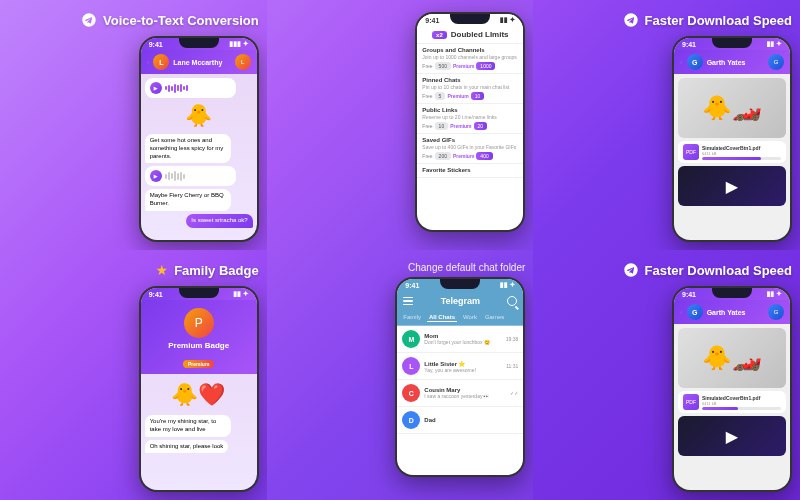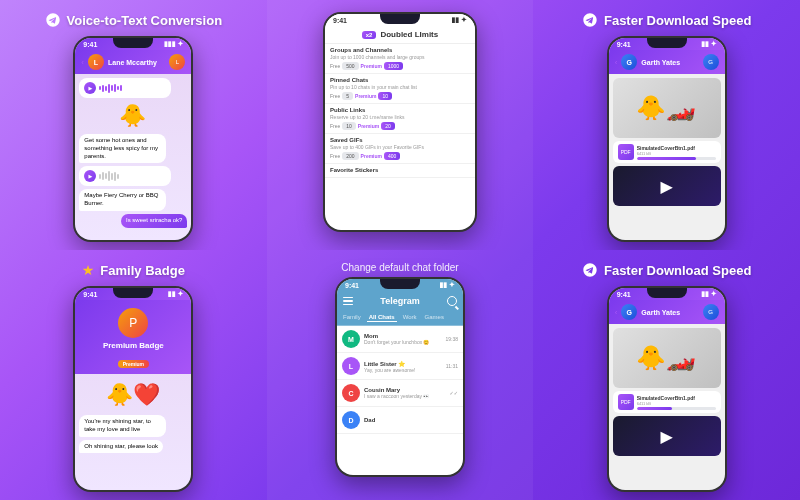--- a/index.html
+++ b/index.html
@@ -12,21 +12,21 @@
       display: grid;
       grid-template-columns: repeat(3, 1fr);
       grid-template-rows: repeat(2, 1fr);
       gap: 0;
     }
 
     .feature-cell {
       position: relative;
       display: flex;
       flex-direction: column;
-      align-items: center;
+      align-items: flex-end;
       padding: 12px 8px 8px;
       overflow: hidden;
     }
 
     .feature-header {
       display: flex;
       align-items: center;
       gap: 6px;
       margin-bottom: 8px;
       z-index: 2;
@@ -499,21 +499,21 @@
           </div>
         </div>
         <div class="message-bubble msg-received">Maybe Fiery Cherry or BBQ Burner.</div>
         <div class="message-bubble msg-sent">Is sweet sriracha ok?</div>
       </div>
     </div>
   </div>
 </div>
 
 <div class="feature-cell" style="background: rgba(255,255,255,0.05);">
-  <div class="phone" style="width:154px;height:220px;">
+  <div class="phone" style="width:110px;height:220px;">
     <div class="phone-notch"></div>
     <div class="phone-screen limits-screen">
       <div class="status-bar">
         <span>9:41</span>
         <span>▮▮ ✦</span>
       </div>
       <div class="limits-header">
         <span class="x2-badge">x2</span>
         <span class="limits-title">Doubled LImits</span>
       </div>

